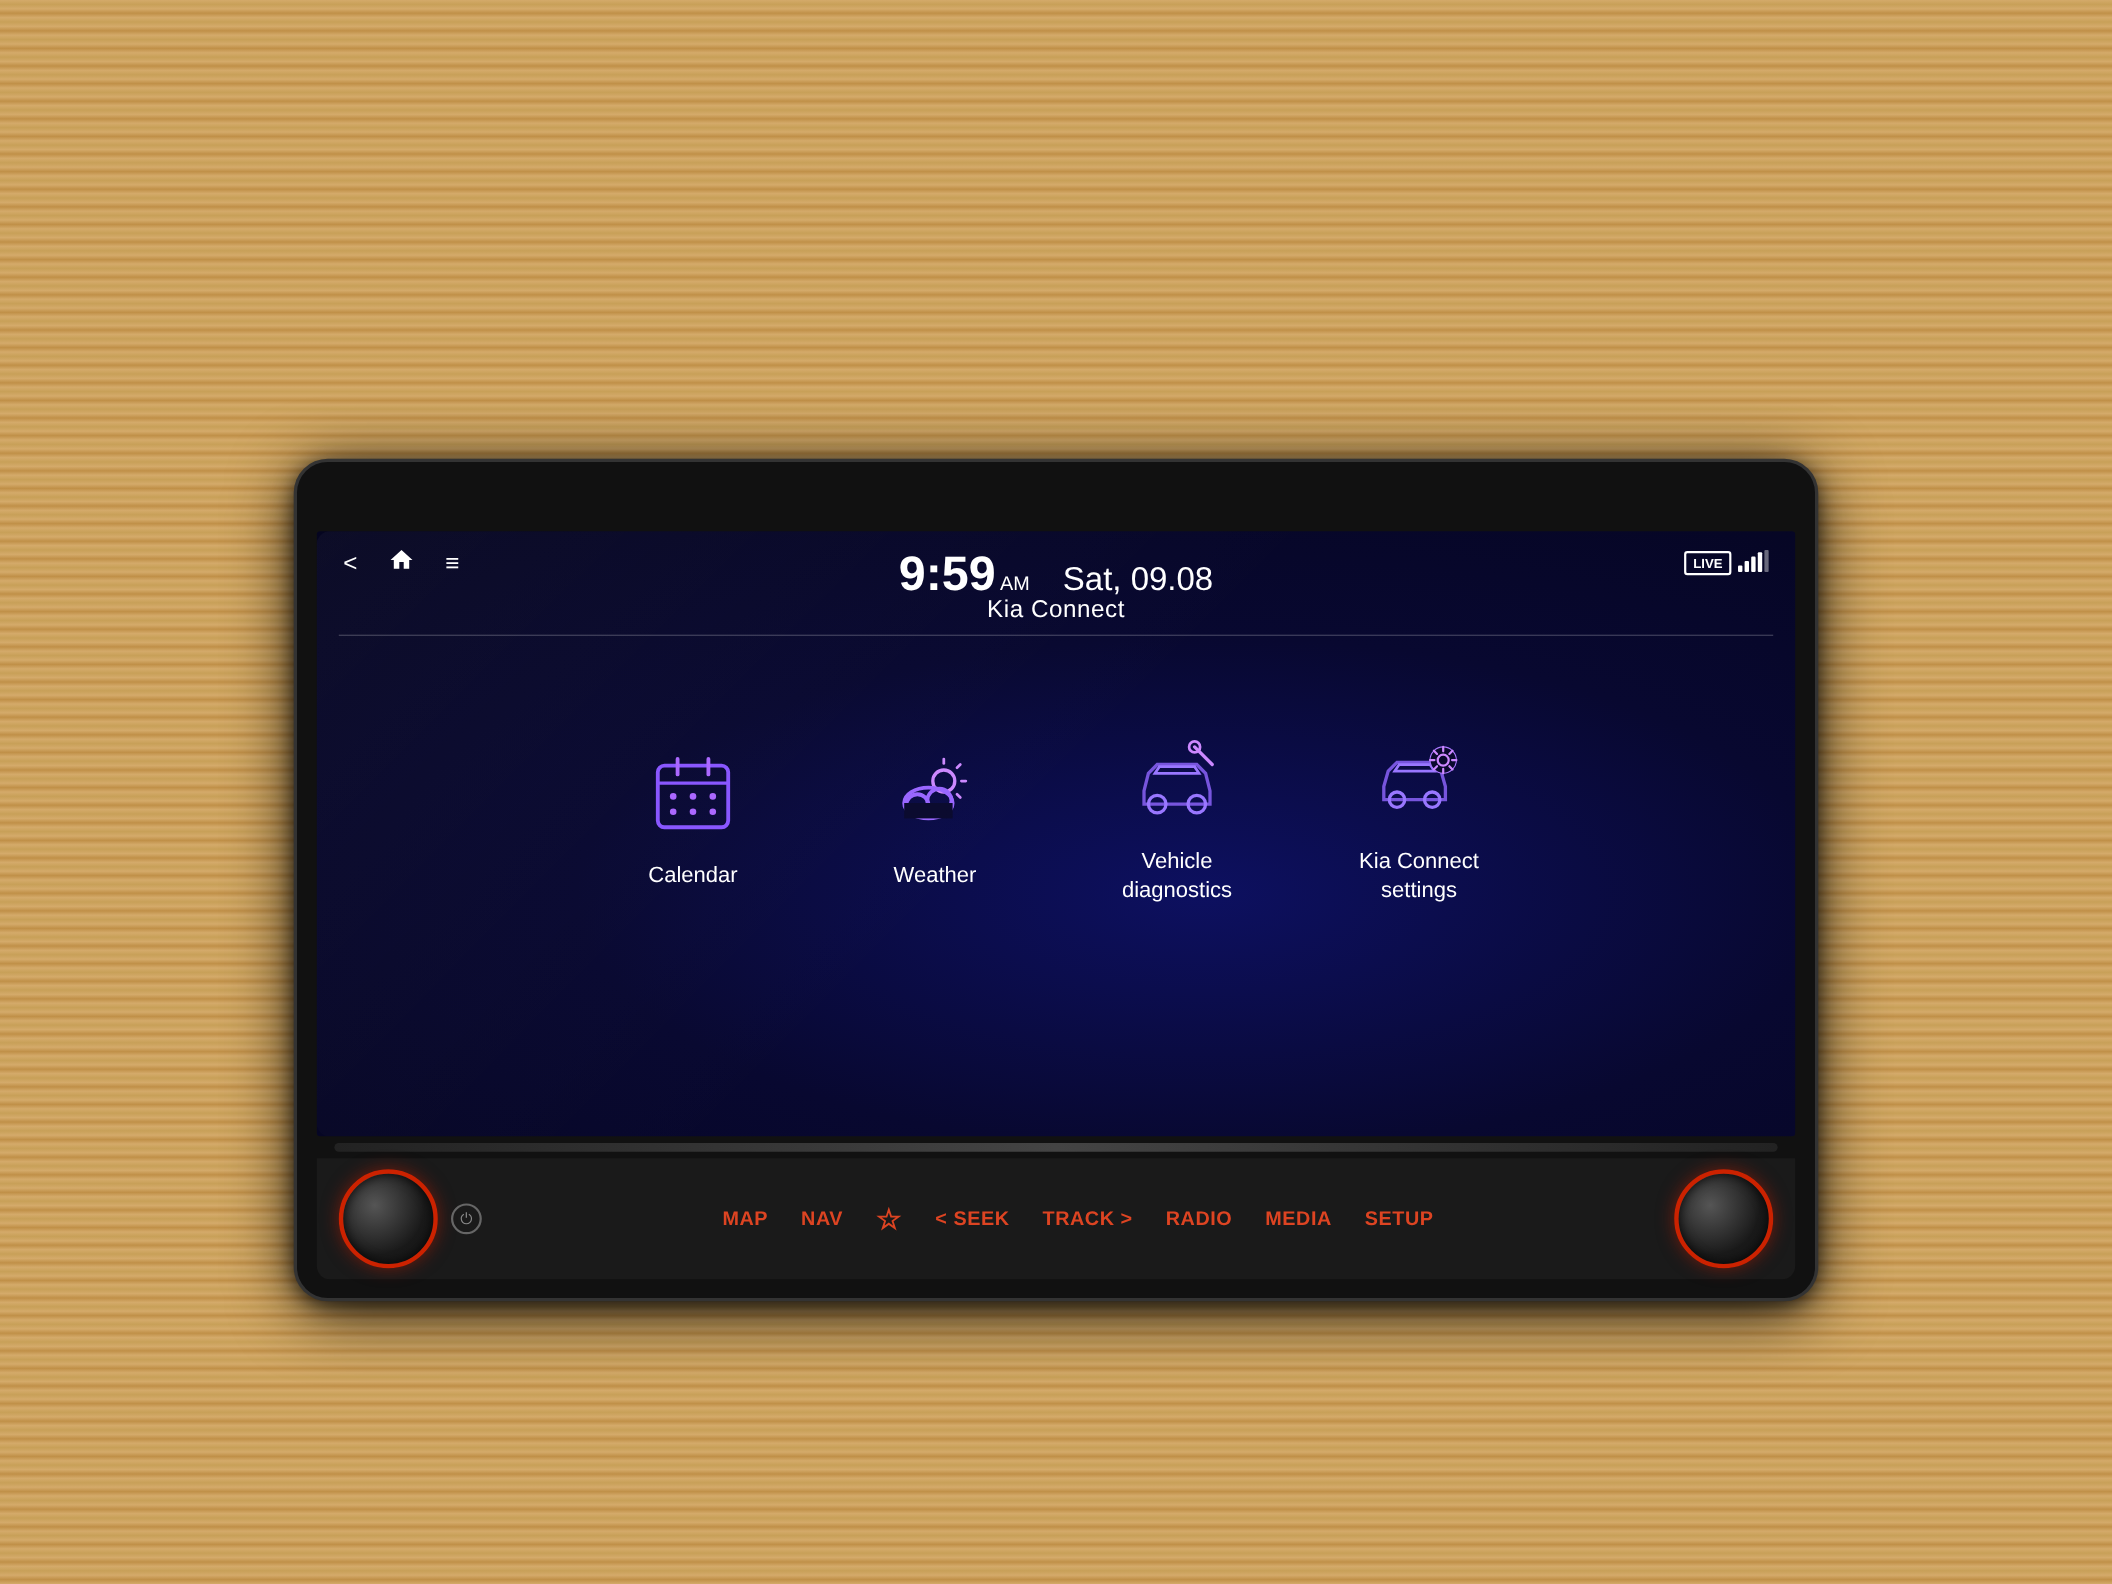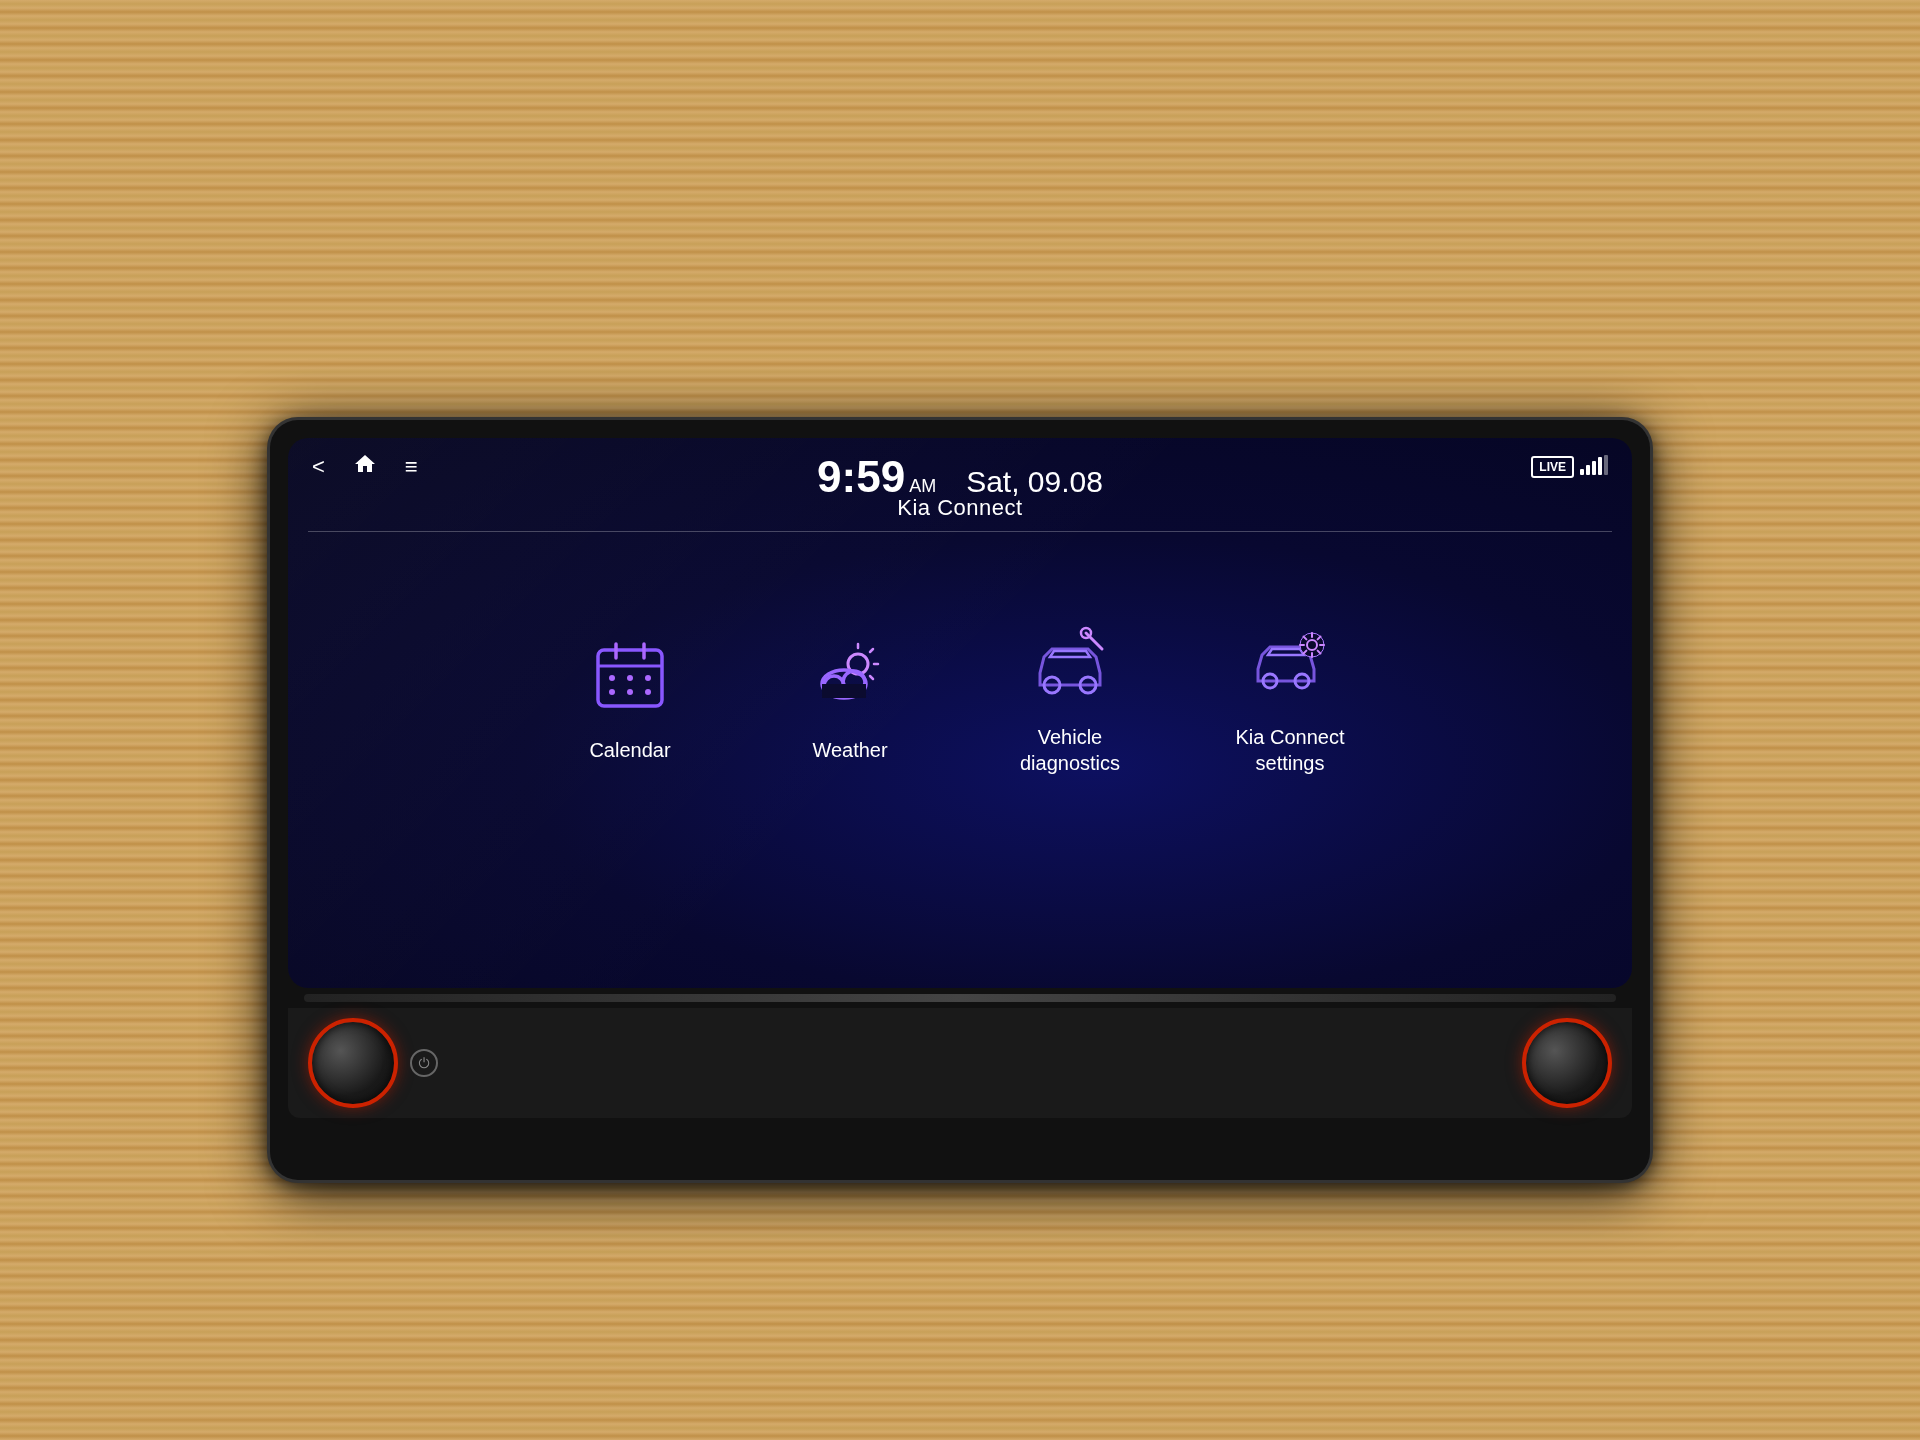--- a/index.html
+++ b/index.html
@@ -47,24 +47,25 @@
         0 0 0 3px #333,
         0 10px 60px rgba(0,0,0,0.9),
         0 4px 20px rgba(0,0,0,0.8);
     }
 
     
     .screen {
       width: 100%;
       height: 550px;
       background: #0a0a2e;
-      border-radius: 20px;
+      border-radius: 3px;
       overflow: hidden;
       position: relative;
       background: radial-gradient(ellipse at 60% 60%, #0d1060 0%, #080830 50%, #050520 100%);
+      margin-top: 45px;
     }
 
     
     .top-bar {
       display: flex;
       align-items: center;
       justify-content: space-between;
       padding: 14px 24px 10px 24px;
       color: white;
     }
@@ -398,20 +399,30 @@
 
     <div class="controls-panel">
 
       <div class="left-knob-area">
         <div class="knob"></div>
         <div class="power-btn">
           <span style="font-size:14px;color:#888;">⏻</span>
         </div>
       </div>
 
+      <div class="button-row">
+        <span class="ctrl-btn">MAP</span>
+        <span class="ctrl-btn">NAV</span>
+        <span class="ctrl-btn star" style="color:#dd4422;font-size:26px;">☆</span>
+        <span class="ctrl-btn">&lt; SEEK</span>
+        <span class="ctrl-btn">TRACK &gt;</span>
+        <span class="ctrl-btn">RADIO</span>
+        <span class="ctrl-btn">MEDIA</span>
+        <span class="ctrl-btn">SETUP</span>
+      </div>
 
       <div class="right-knob-area">
         <div class="knob"></div>
       </div>
 
     </div>
 
   </div>
 </div>
 

